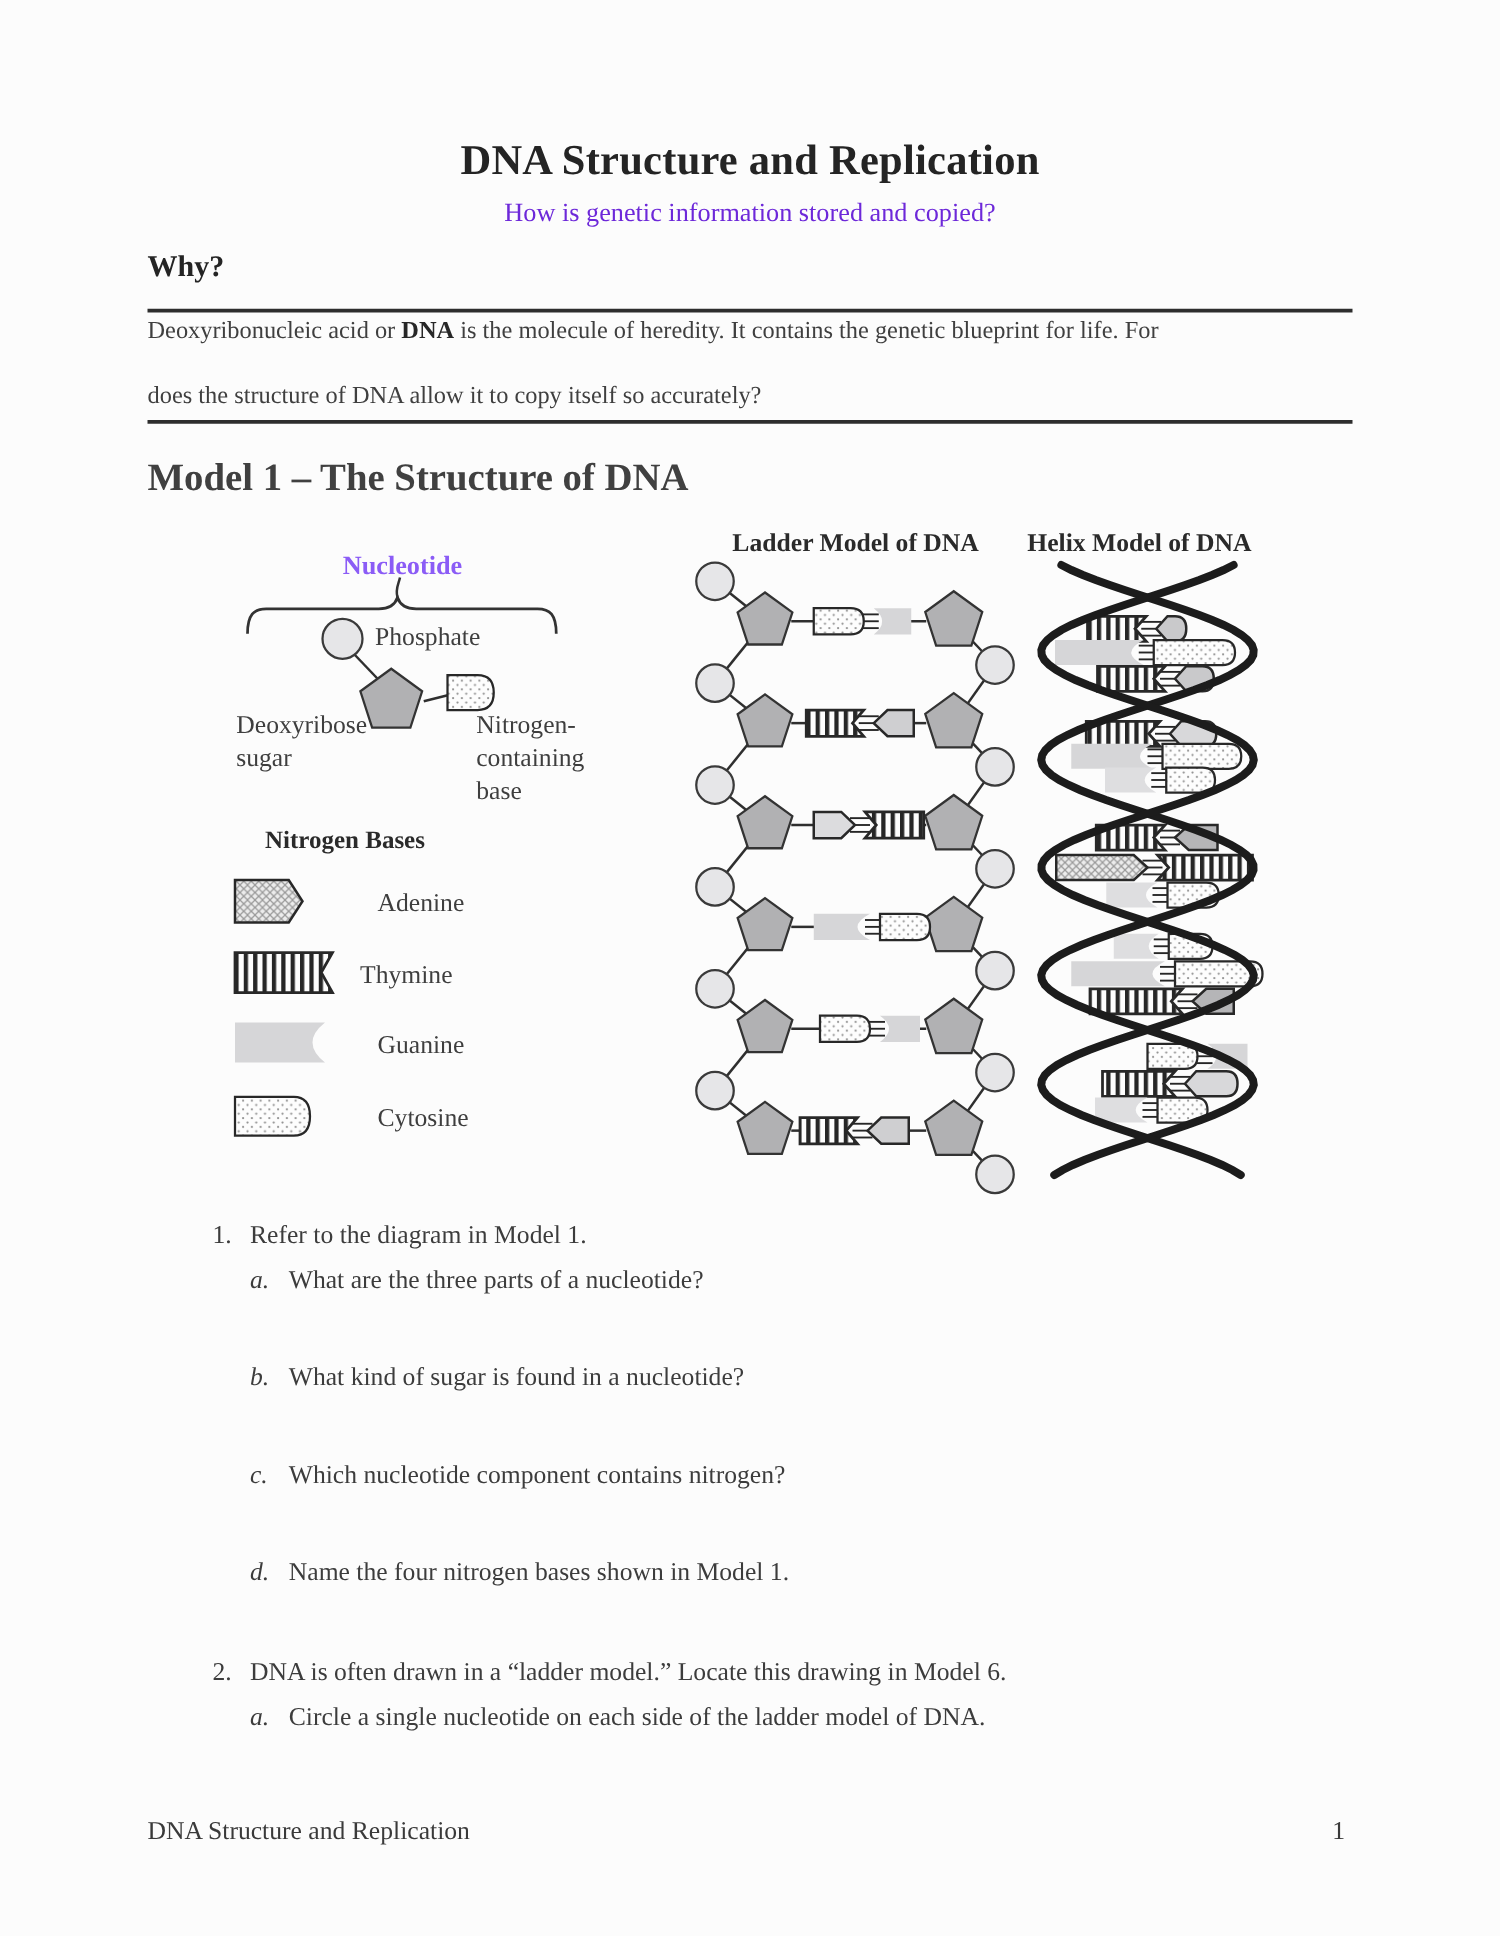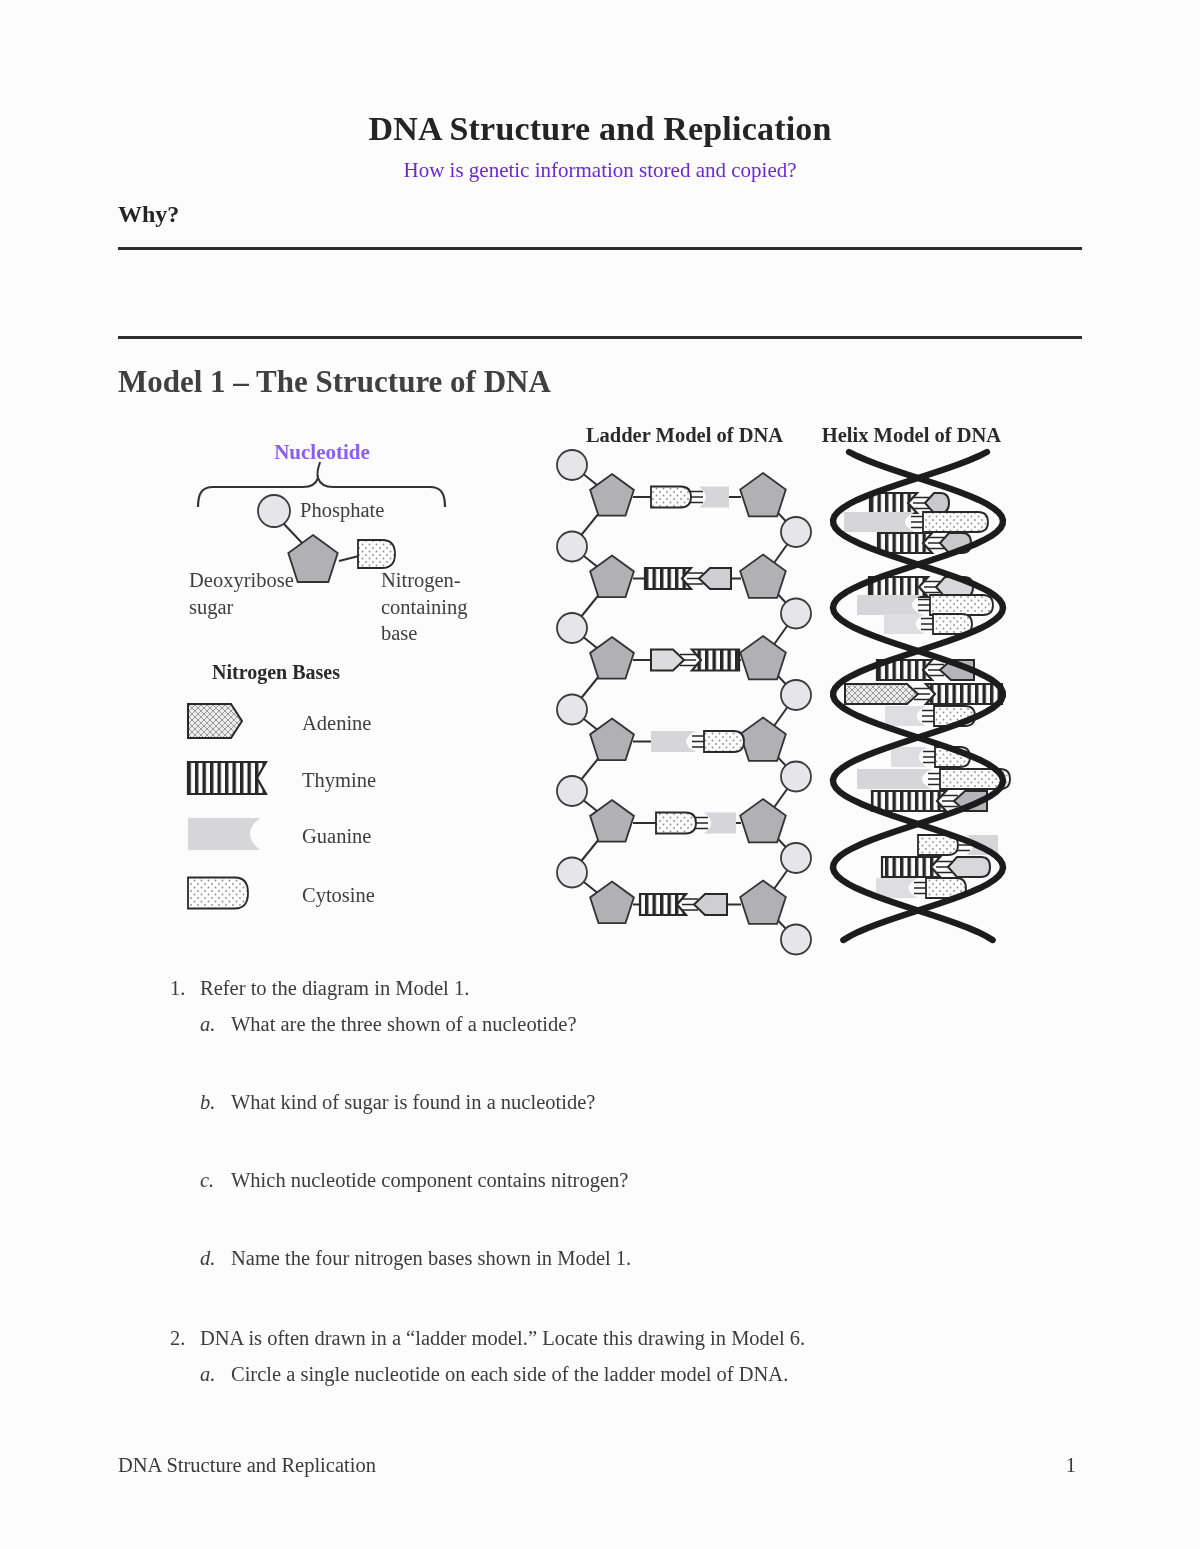--- a/index.html
+++ b/index.html
@@ -224,44 +224,46 @@
         <path d="M849.1,452L857.1,456L866.3,460L876.6,464L887.8,468L899.6,472L911.8,476L924.2,480L936.4,484L948.2,488L959.4,492L969.7,496L978.9,500L986.9,504L993.3,508L998.2,512L1001.5,516L1002.9,520L1002.6,524L1000.5,528L996.6,532L991.1,536L984.0,540L975.6,544L965.9,548L955.3,552L943.8,556L931.8,560L919.5,564L907.2,568L895.1,572L883.5,576L872.6,580L862.7,584L853.9,588L846.5,592L840.6,596L836.3,600L833.8,604L833.0,608L834.0,612L836.8,616L841.3,620L847.4,624L855.0,628L863.9,632L874.0,636L884.9,640L896.6,644L908.8,648L921.1,652L933.4,656L945.3,660L956.7,664L967.2,668L976.7,672L985.0,676L991.9,680L997.2,684L1000.8,688L1002.7,692L1002.8,696L1001.2,700L997.7,704L992.6,708L985.9,712L977.8,716L968.5,720L958.0,724L946.7,728L934.9,732L922.6,736L910.3,740L898.1,744L886.4,748L875.3,752L865.1,756L856.0,760L848.2,764L842.0,768L837.3,772L834.3,776L833.0,780L833.6,784L835.9,788L840.0,792L845.7,796L852.9,800L861.5,804L871.3,808L882.1,812L893.6,816L905.7,820L918.0,824L930.3,828L942.4,832L953.9,836L964.7,840L974.5,844L983.1,848L990.3,852L996.0,856L1000.1,860L1002.4,864L1003.0,868L1001.7,872L998.7,876L994.0,880L987.8,884L980.0,888L970.9,892L960.7,896L949.6,900L937.9,904L925.7,908L913.4,912L901.1,916L889.3,920L878.0,924L867.5,928L858.2,932L850.1,936L843.4,940" fill="none" stroke="#1c1c1c" stroke-width="6.4" stroke-linecap="round"></path>
         <path d="M986.9,452L978.9,456L969.7,460L959.4,464L948.2,468L936.4,472L924.2,476L911.8,480L899.6,484L887.8,488L876.6,492L866.3,496L857.1,500L849.1,504L842.7,508L837.8,512L834.5,516L833.1,520L833.4,524L835.5,528L839.4,532L844.9,536L852.0,540L860.4,544L870.1,548L880.7,552L892.2,556L904.2,560L916.5,564L928.8,568L940.9,572L952.5,576L963.4,580L973.3,584L982.1,588L989.5,592L995.4,596L999.7,600L1002.2,604L1003.0,608L1002.0,612L999.2,616L994.7,620L988.6,624L981.0,628L972.1,632L962.0,636L951.1,640L939.4,644L927.2,648L914.9,652L902.6,656L890.7,660L879.3,664L868.8,668L859.3,672L851.0,676L844.1,680L838.8,684L835.2,688L833.3,692L833.2,696L834.8,700L838.3,704L843.4,708L850.1,712L858.2,716L867.5,720L878.0,724L889.3,728L901.1,732L913.4,736L925.7,740L937.9,744L949.6,748L960.7,752L970.9,756L980.0,760L987.8,764L994.0,768L998.7,772L1001.7,776L1003.0,780L1002.4,784L1000.1,788L996.0,792L990.3,796L983.1,800L974.5,804L964.7,808L953.9,812L942.4,816L930.3,820L918.0,824L905.7,828L893.6,832L882.1,836L871.3,840L861.5,844L852.9,848L845.7,852L840.0,856L835.9,860L833.6,864L833.0,868L834.3,872L837.3,876L842.0,880L848.2,884L856.0,888L865.1,892L875.3,896L886.4,900L898.1,904L910.3,908L922.6,912L934.9,916L946.7,920L958.0,924L968.5,928L977.8,932L985.9,936L992.6,940" fill="none" stroke="#1c1c1c" stroke-width="6.4" stroke-linecap="round"></path>
       </g>
   </svg>
 
   <div class="abs title center nowrap">DNA Structure and Replication</div>
   <div class="abs subtitle center nowrap">How is genetic information stored and copied?</div>
 
   <div class="abs why nowrap">Why?</div>
   <div class="abs rule" style="top:247px"></div>
+  <div class="abs para-line nowrap" style="top:254px"><span>Deoxyribonucleic acid or </span><span class="b">DNA</span><span> is the molecule of heredity. It contains the genetic blueprint for life. For</span></div>
+  <div class="abs para-line nowrap" style="top:306px">does the structure of DNA allow it to copy itself so accurately?</div>
   <div class="abs rule" style="top:336px"></div>
 
   <div class="abs h-model nowrap">Model 1 – The Structure of DNA</div>
   <div class="abs figlabel center nowrap" style="left:582px;top:424px;width:205px">Ladder Model of DNA</div>
   <div class="abs figlabel center nowrap" style="left:814px;top:424px;width:195px">Helix Model of DNA</div>
 
   <div class="abs center nowrap" style="left:268px;top:440px;width:108px;font-size:21px;font-weight:bold;color:#8b5cf6">Nucleotide</div>
   <div class="abs smlabel nowrap" style="left:300px;top:497px">Phosphate</div>
   <div class="abs smlabel" style="left:189px;top:567px;width:116px">Deoxyribose sugar</div>
   <div class="abs smlabel" style="left:381px;top:567px;width:104px">Nitrogen-containing base</div>
 
   <div class="abs nowrap" style="left:212px;top:661px;font-size:20px;font-weight:bold;color:#2a2a2a">Nitrogen Bases</div>
   <div class="abs smlabel nowrap" style="left:302px;top:710px">Adenine</div>
-  <div class="abs smlabel nowrap" style="left:302px;top:767px">Thymine</div>
+  <div class="abs smlabel nowrap" style="left:288px;top:767px">Thymine</div>
   <div class="abs smlabel nowrap" style="left:302px;top:823px">Guanine</div>
   <div class="abs smlabel nowrap" style="left:302px;top:882px">Cytosine</div>
 
   <div class="abs qrow nowrap" style="left:170px;top:977px">
     <span class="qnum">1.</span>
     <span>Refer to the diagram in Model 1.</span>
   </div>
   <div class="abs qrow nowrap" style="left:200px;top:1013px">
     <span class="qletter">a.</span>
-    <span>What are the three shown of a nucleotide?</span>
+    <span>What are the three parts of a nucleotide?</span>
   </div>
   <div class="abs qrow nowrap" style="left:200px;top:1091px">
     <span class="qletter">b.</span>
     <span>What kind of sugar is found in a nucleotide?</span>
   </div>
   <div class="abs qrow nowrap" style="left:200px;top:1169px">
     <span class="qletter">c.</span>
     <span>Which nucleotide component contains nitrogen?</span>
   </div>
   <div class="abs qrow nowrap" style="left:200px;top:1247px">

